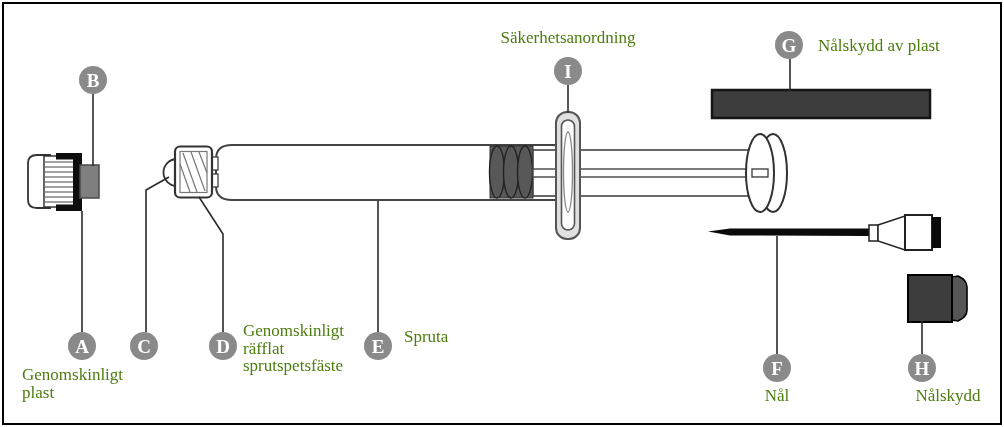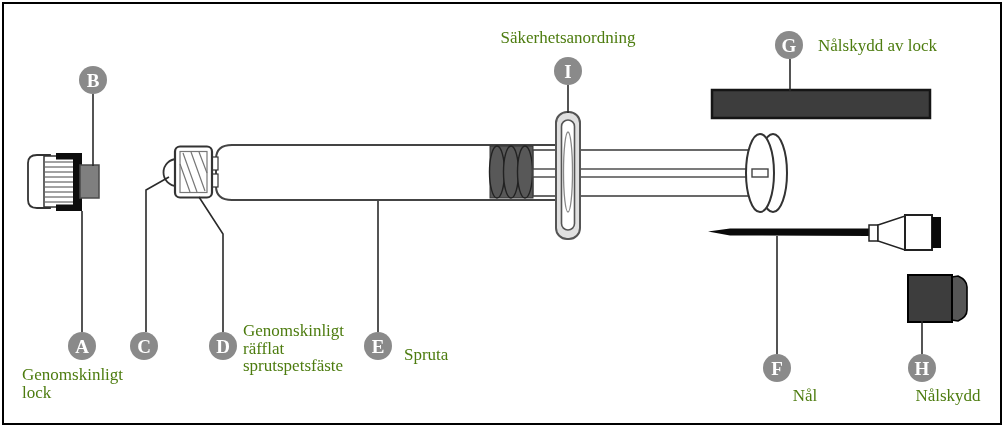--- a/index.html
+++ b/index.html
@@ -121,22 +121,22 @@
   <div class="badge" style="left:68px;top:332px">A</div>
   <div class="badge" style="left:79px;top:66px">B</div>
   <div class="badge" style="left:130px;top:332px">C</div>
   <div class="badge" style="left:209px;top:332px">D</div>
   <div class="badge" style="left:364px;top:332px">E</div>
   <div class="badge" style="left:763px;top:354px">F</div>
   <div class="badge" style="left:775px;top:31px">G</div>
   <div class="badge" style="left:908px;top:354px">H</div>
   <div class="badge" style="left:554px;top:57px">I</div>
 
-  <div class="lbl wrap" style="left:22px;top:366px;width:104px">Genomskinligt lock</div>
+  <div class="lbl wrap" style="left:22px;top:366px;width:104px">Genomskinligt plast</div>
   <div class="lbl wrap" style="left:243px;top:322px;width:122px">Genomskinligt räfflat sprutspetsfäste</div>
-  <div class="lbl" style="left:404px;top:346px">Spruta</div>
-  <div class="lbl center" style="left:775px;top:387px;width:60px">Nål</div>
-  <div class="lbl" style="left:818px;top:37px">Nålskydd av lock</div>
+  <div class="lbl" style="left:404px;top:328px">Spruta</div>
+  <div class="lbl center" style="left:747px;top:387px;width:60px">Nål</div>
+  <div class="lbl" style="left:818px;top:37px">Nålskydd av plast</div>
   <div class="lbl center" style="left:908px;top:387px;width:80px">Nålskydd</div>
   <div class="lbl center" style="left:498px;top:29px;width:140px">Säkerhetsanordning</div>
 
   <div class="frame"></div>
 </div>
 
 </body></html>

